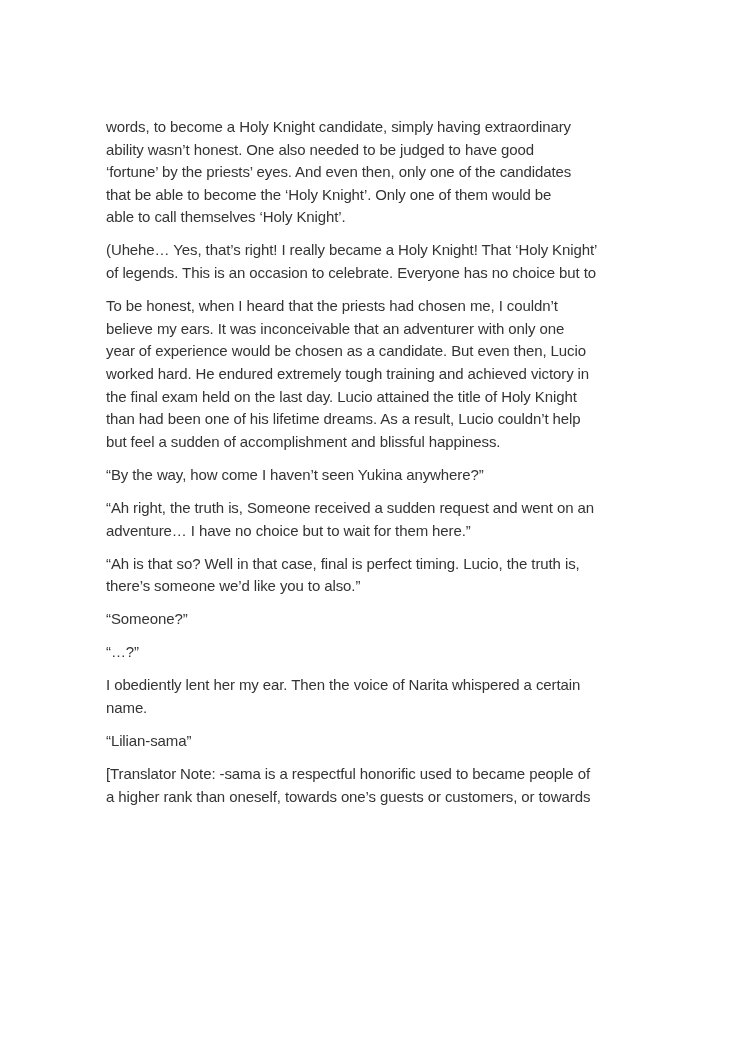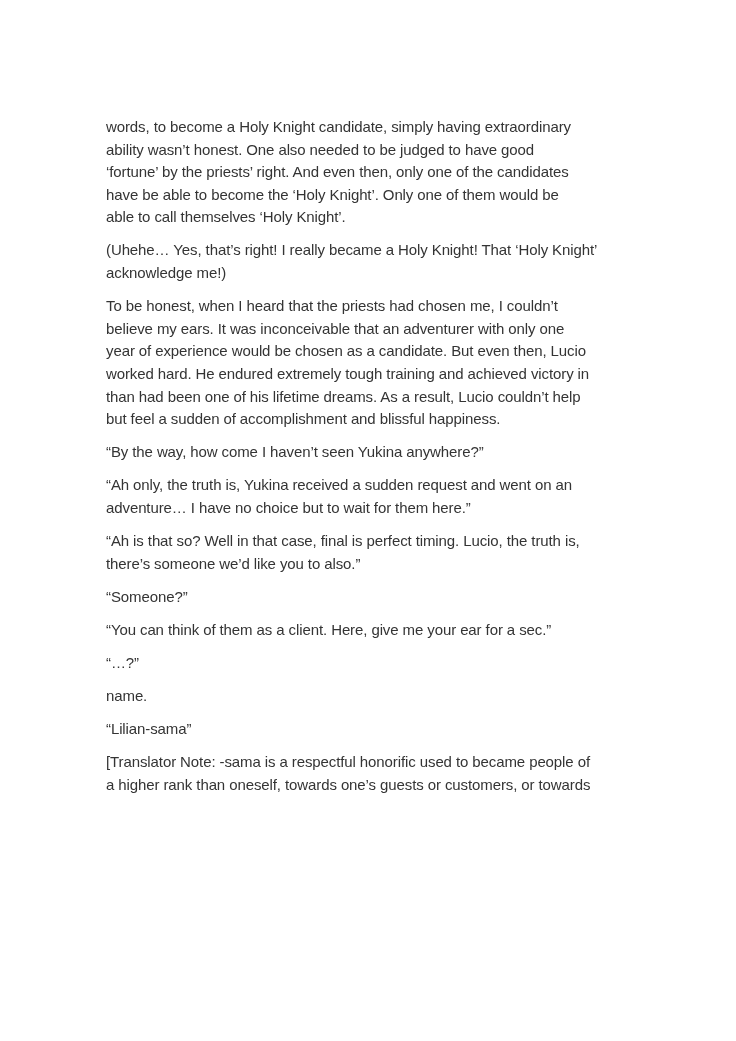--- a/index.html
+++ b/index.html
@@ -37,57 +37,56 @@
   }
 </style>
 </head>
 <body>
 
 <div class="page">
   <div class="text-column" id="text-column" style="color: rgb(52, 52, 52);">
       <p class="para">
         <span class="line">words, to become a Holy Knight candidate, simply having extraordinary</span>
         <span class="line">ability wasn’t honest. One also needed to be judged to have good</span>
-        <span class="line">‘fortune’ by the priests’ right. And even then, only one of the candidates</span>
-        <span class="line">have be able to become the ‘Holy Knight’. Only one of them would be</span>
+        <span class="line">‘fortune’ by the priests’ eyes. And even then, only one of the candidates</span>
+        <span class="line">that be able to become the ‘Holy Knight’. Only one of them would be</span>
         <span class="line">able to call themselves ‘Holy Knight’.</span>
       </p>
       <p class="para">
         <span class="line">(Uhehe… Yes, that’s right! I really became a Holy Knight! That ‘Holy Knight’</span>
-        <span class="line">acknowledge me!)</span>
+        <span class="line">of legends. This is an occasion to celebrate. Everyone has no choice but to</span>
       </p>
       <p class="para">
         <span class="line">To be honest, when I heard that the priests had chosen me, I couldn’t</span>
         <span class="line">believe my ears. It was inconceivable that an adventurer with only one</span>
         <span class="line">year of experience would be chosen as a candidate. But even then, Lucio</span>
         <span class="line">worked hard. He endured extremely tough training and achieved victory in</span>
+        <span class="line">the final exam held on the last day. Lucio attained the title of Holy Knight</span>
         <span class="line">than had been one of his lifetime dreams. As a result, Lucio couldn’t help</span>
         <span class="line">but feel a sudden of accomplishment and blissful happiness.</span>
       </p>
       <p class="para">
         <span class="line">“By the way, how come I haven’t seen Yukina anywhere?”</span>
       </p>
       <p class="para">
-        <span class="line">“Ah only, the truth is, Yukina received a sudden request and went on an</span>
+        <span class="line">“Ah right, the truth is, Someone received a sudden request and went on an</span>
         <span class="line">adventure… I have no choice but to wait for them here.”</span>
       </p>
       <p class="para">
         <span class="line">“Ah is that so? Well in that case, final is perfect timing. Lucio, the truth is,</span>
         <span class="line">there’s someone we’d like you to also.”</span>
       </p>
       <p class="para">
         <span class="line">“Someone?”</span>
       </p>
       <p class="para">
-        <span class="line">“You can think of them as a client. Here, give me your ear for a sec.”</span>
-      </p>
-      <p class="para">
         <span class="line">“…?”</span>
       </p>
       <p class="para">
+        <span class="line">I obediently lent her my ear. Then the voice of Narita whispered a certain</span>
         <span class="line">name.</span>
       </p>
       <p class="para">
         <span class="line">“Lilian-sama”</span>
       </p>
       <p class="para">
         <span class="line">[Translator Note: -sama is a respectful honorific used to became people of</span>
         <span class="line">a higher rank than oneself, towards one’s guests or customers, or towards</span>
       </p>
     </div>

